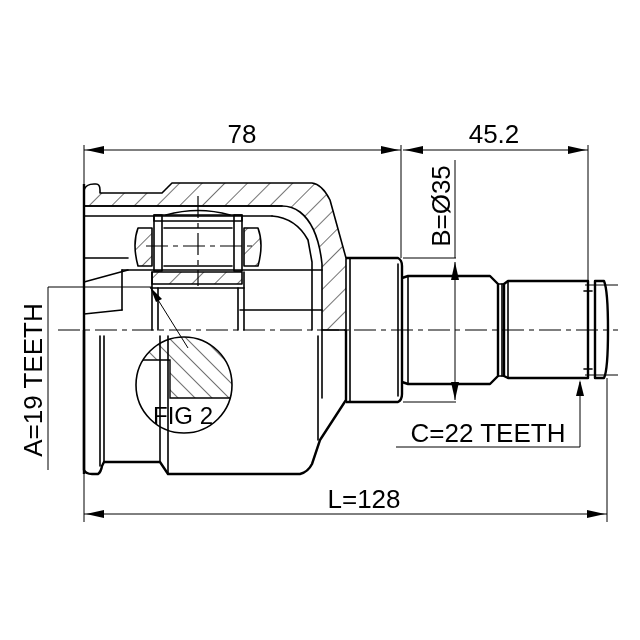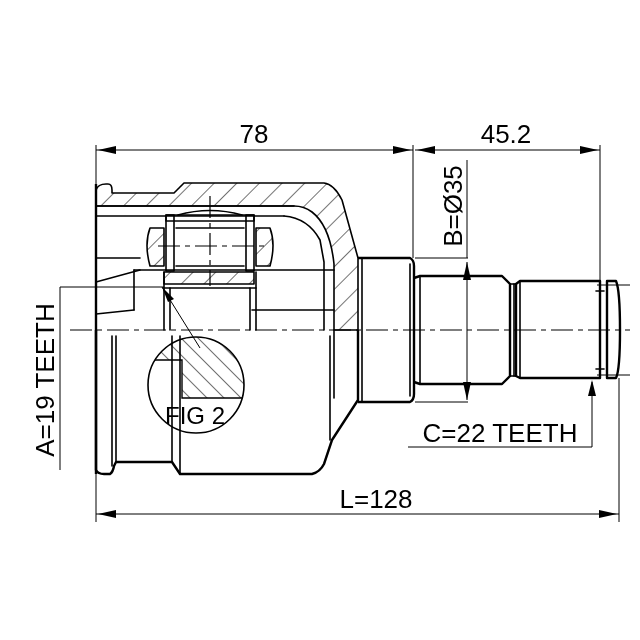--- a/index.html
+++ b/index.html
@@ -1,17 +1,17 @@
 <!DOCTYPE html>
 <html><head>
 <meta charset="utf-8">
 <style>
   html, body { margin: 0; padding: 0; background: #ffffff; }
   body { width: 640px; height: 640px; overflow: hidden; }
-  #canvas { position: absolute; left: 12px; top: 0; width: 560px; height: 640px; }
+  #canvas { position: absolute; left: 0; top: 0; width: 560px; height: 640px; }
   svg { display: block; }
   .ln { stroke: #000; fill: none; stroke-width: 1.6; stroke-linecap: round; stroke-linejoin: round; }
   .thin { stroke: #000; fill: none; stroke-width: 1; }
   .thick { stroke: #000; fill: none; stroke-width: 2.4; stroke-linejoin: round; }
   .center { stroke: #000; fill: none; stroke-width: 1.2; stroke-dasharray: 22 5 5 5; }
   .hatch-fill { fill: url(#hatch); stroke: #000; stroke-width: 1.6; stroke-linejoin: round; }
   .hatch2-fill { fill: url(#hatch2); stroke: #000; stroke-width: 1.4; }
   .arrow { fill: #000; stroke: none; }
   .lbl { font-family: "Liberation Sans", sans-serif; fill: #000; }
 </style>

